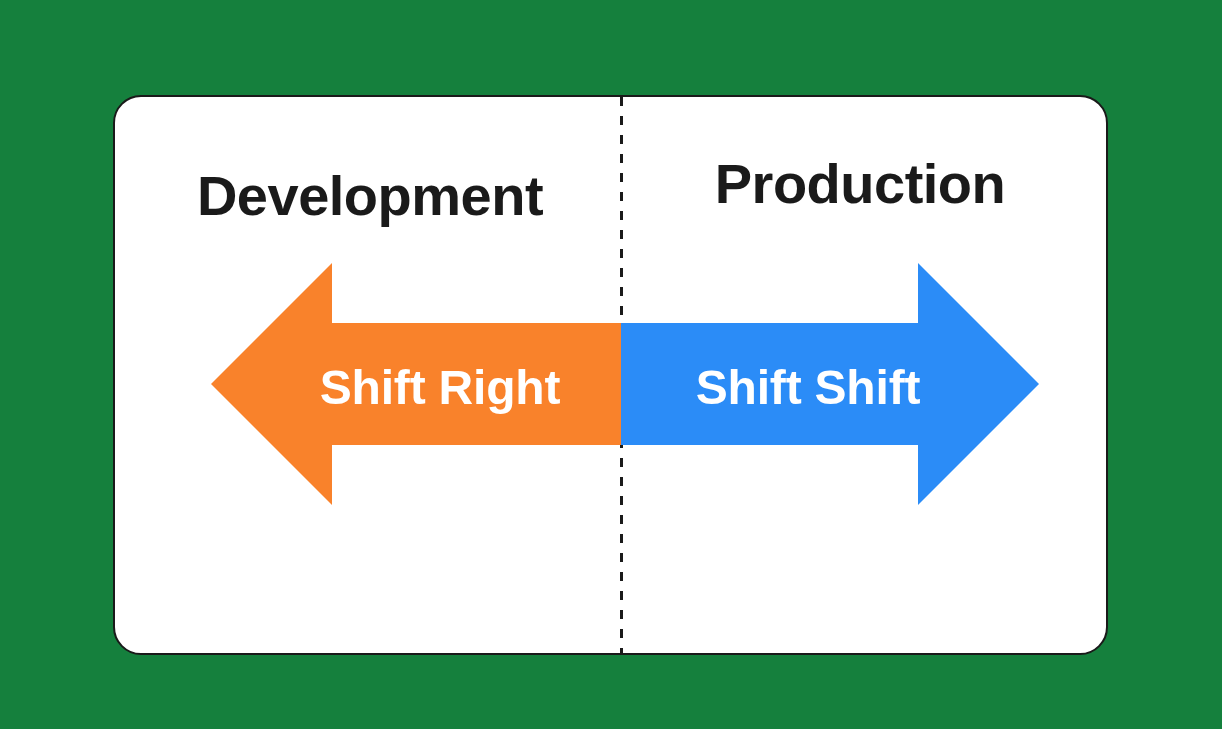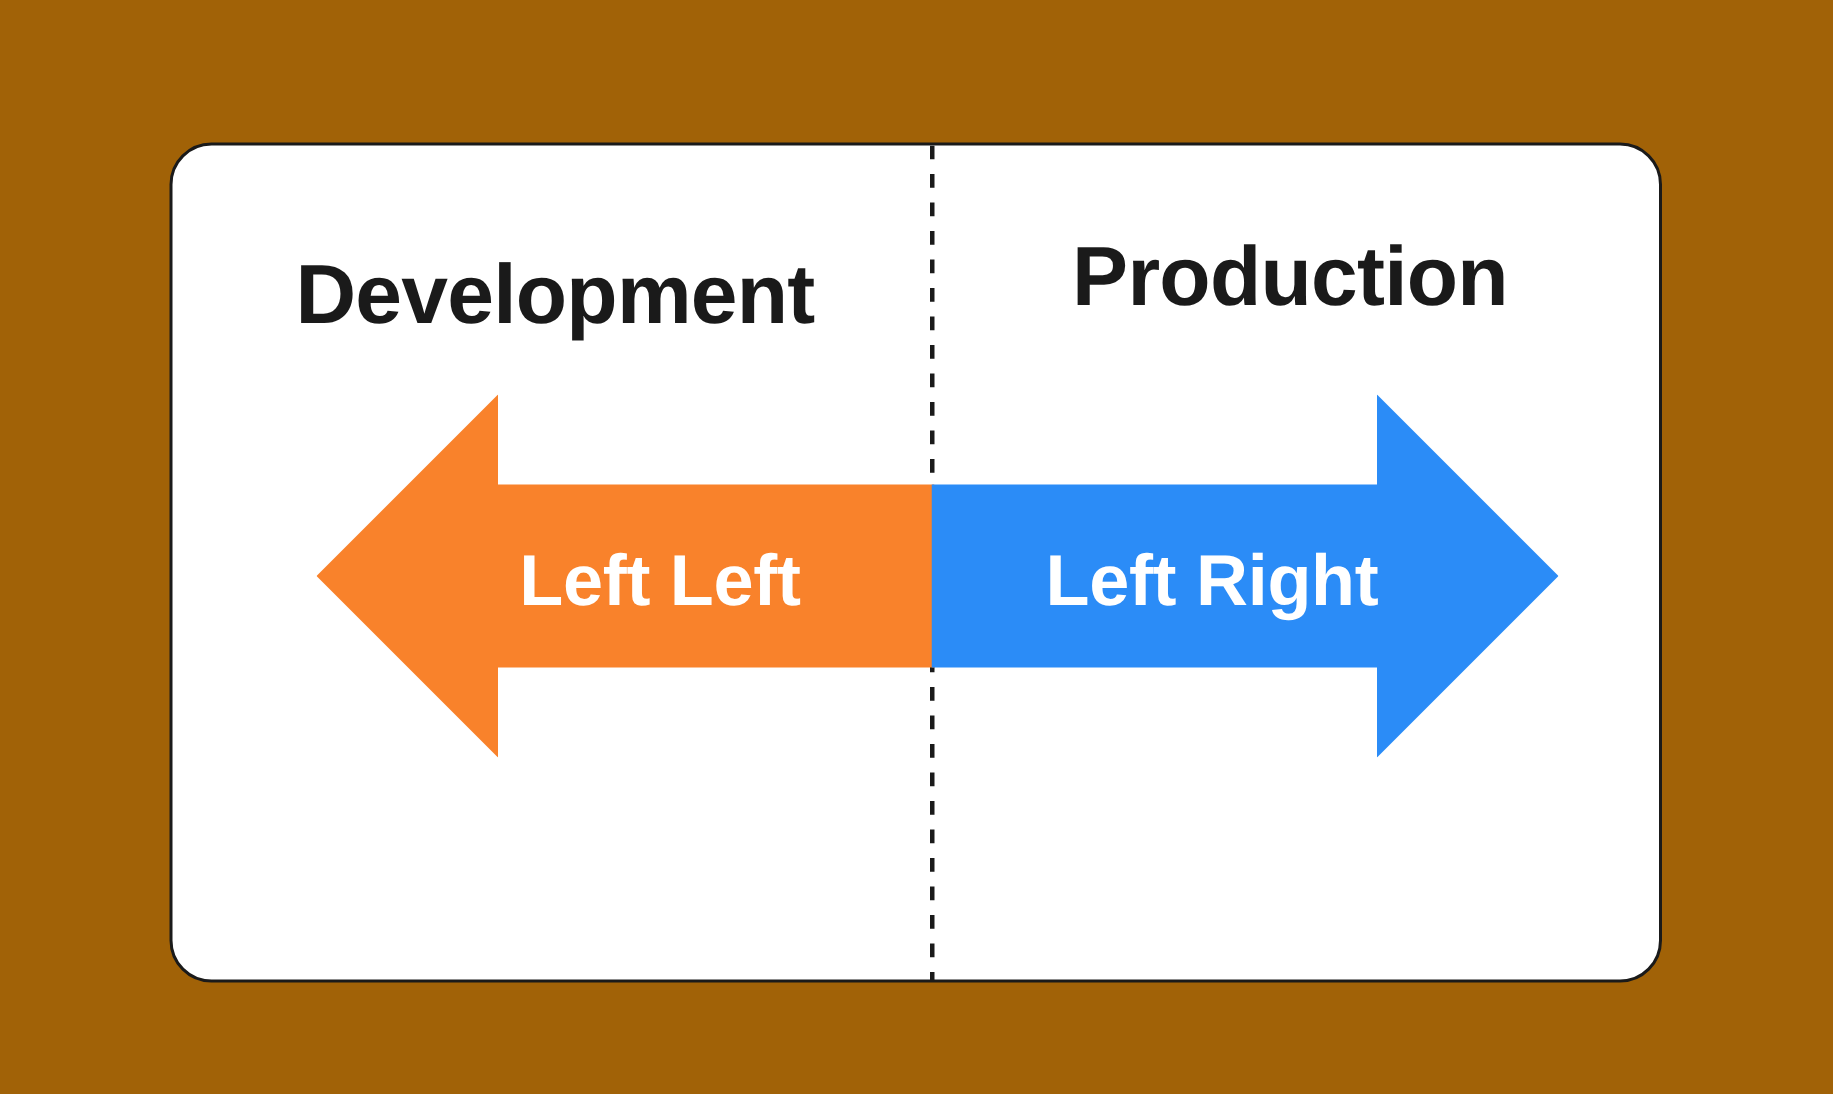--- a/index.html
+++ b/index.html
@@ -11,21 +11,21 @@
     width: 1222px;
     height: 729px;
     font-family: "Liberation Sans", sans-serif;
     overflow: hidden;
   }
 
   #canvas {
     position: relative;
     width: 1222px;
     height: 729px;
-    background: #a16207;
+    background: #15803d;
   }
 
   
   #diagram-card {
     position: absolute;
     left: 113px;
     top: 95px;
     width: 995px;
     height: 560px;
     box-sizing: border-box;
@@ -135,17 +135,17 @@
       <polygon points="0,121 121,0 121,60 412,60 412,182 121,182 121,242" fill="#f9822b"></polygon>
     </svg>
   </div>
 
   <div id="arrow-right">
     <svg class="arrow-svg" viewBox="0 0 418 242" preserveAspectRatio="none">
       <polygon points="418,121 297,0 297,60 0,60 0,182 297,182 297,242" fill="#2b8cf7"></polygon>
     </svg>
   </div>
 
-  <div class="arrow-text" id="text-shift-left">Left Left</div>
+  <div class="arrow-text" id="text-shift-left">Shift Right</div>
 
-  <div class="arrow-text" id="text-shift-right">Left Right</div>
+  <div class="arrow-text" id="text-shift-right">Shift Shift</div>
 
 </div>
 
 </body></html>

